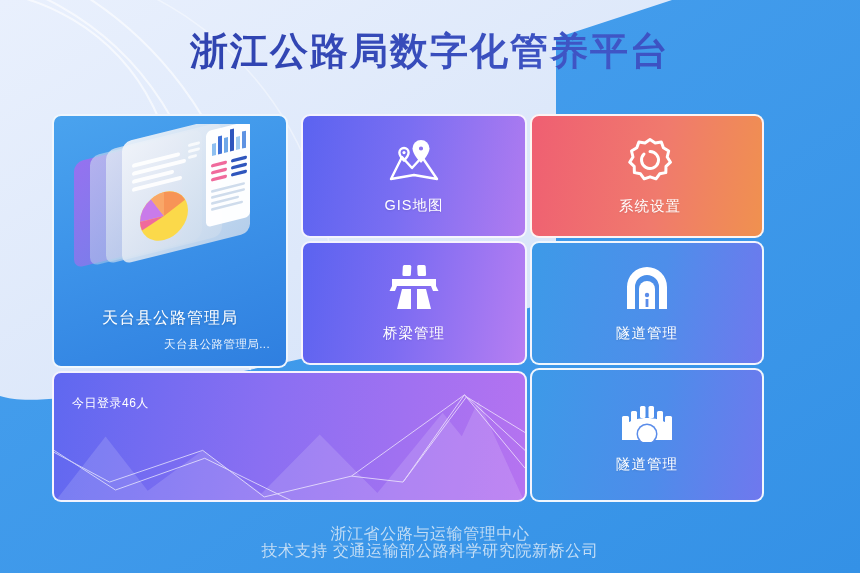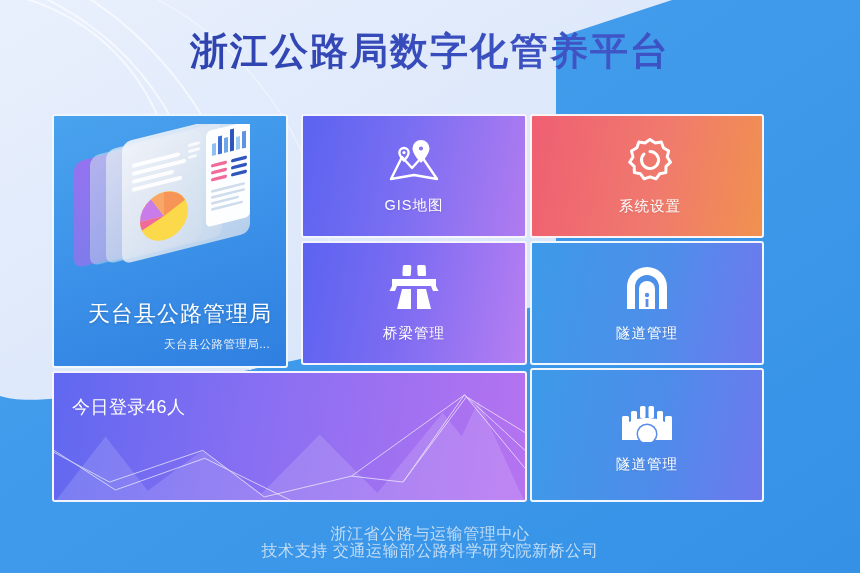--- a/index.html
+++ b/index.html
@@ -24,21 +24,21 @@
     -webkit-text-fill-color:transparent; color:#2f43b5;
     font-family:"DejaVu Serif","Liberation Serif",serif;
   }
 
   
   .grid { position:absolute; left:52px; top:114px; width:712px; height:388px; z-index:4; }
 
   .tile {
     position:absolute;
     border:2px solid rgba(255,255,255,0.92);
-    border-radius:3px;
+    border-radius:9px;
     overflow:hidden;
     display:flex; flex-direction:column;
     align-items:center; justify-content:center;
     color:#fff;
   }
   .tile-label {
     font-size:14.5px; letter-spacing:1px;
     text-shadow:0 1px 2px rgba(0,0,0,0.10);
     font-weight:400;
   }
@@ -46,23 +46,23 @@
 
   
   #tile-org {
     left:0; top:0; width:236px; height:254px;
     background:linear-gradient(160deg,#4aa3ee 0%,#3e95ea 40%,#2f7fe0 100%);
     justify-content:flex-end; align-items:flex-start;
     padding:0 14px 14px 14px;
   }
   #org-illus { position:absolute; left:6px; top:8px; width:224px; height:170px; }
   .org-name {
-    font-size:22px; color:#fff; letter-spacing:1px;
+    font-size:16px; color:#fff; letter-spacing:1px;
     text-shadow:0 1px 3px rgba(0,0,0,0.18);
-    width:100%; text-align:right; margin-bottom:8px;
+    width:100%; text-align:center; margin-bottom:8px;
   }
   .org-sub {
     font-size:11.5px; color:#eaf3fd; width:100%; text-align:right;
     letter-spacing:0.4px; padding-right:2px;
   }
 
   #tile-gis   { left:249px; top:0;   width:226px; height:124px;
                 background:linear-gradient(100deg,#5b63f0 0%,#7a6ef2 45%,#b07bf0 100%); }
   #tile-sys   { left:478px; top:0;   width:234px; height:124px;
                 background:linear-gradient(100deg,#ef5f72 0%,#f07a6d 55%,#f0914f 100%);padding-left:6px; }
@@ -71,21 +71,21 @@
   #tile-tunnel{ left:478px; top:127px; width:234px; height:124px;
                 background:linear-gradient(100deg,#3d9ae8 0%,#4e8eea 55%,#6f78ee 100%); }
   #tile-stats { left:0; top:257px; width:475px; height:131px;
                 background:linear-gradient(100deg,#5f68f0 0%,#8a6ff2 45%,#b673f0 100%);
                 align-items:flex-start; justify-content:flex-start; }
   #tile-culvert{left:478px; top:254px; width:234px; height:134px;
                 background:linear-gradient(100deg,#3d9ae8 0%,#4e8cea 55%,#6f78ee 100%); }
 
   #stats-bg { position:absolute; inset:0; }
   .stats-label {
-    position:relative; z-index:2; font-size:18px; color:#fff;
+    position:relative; z-index:2; font-size:12px; color:#fff;
     margin:22px 0 0 18px; letter-spacing:0.5px;
   }
 
   .icon-wrap { margin-bottom:13px; }
 
   
   .footer {
     position:absolute; left:0; bottom:14px; width:860px;
     text-align:center; z-index:5;
     color:#c3ddf5; font-size:16px; line-height:17px; letter-spacing:0.6px;

